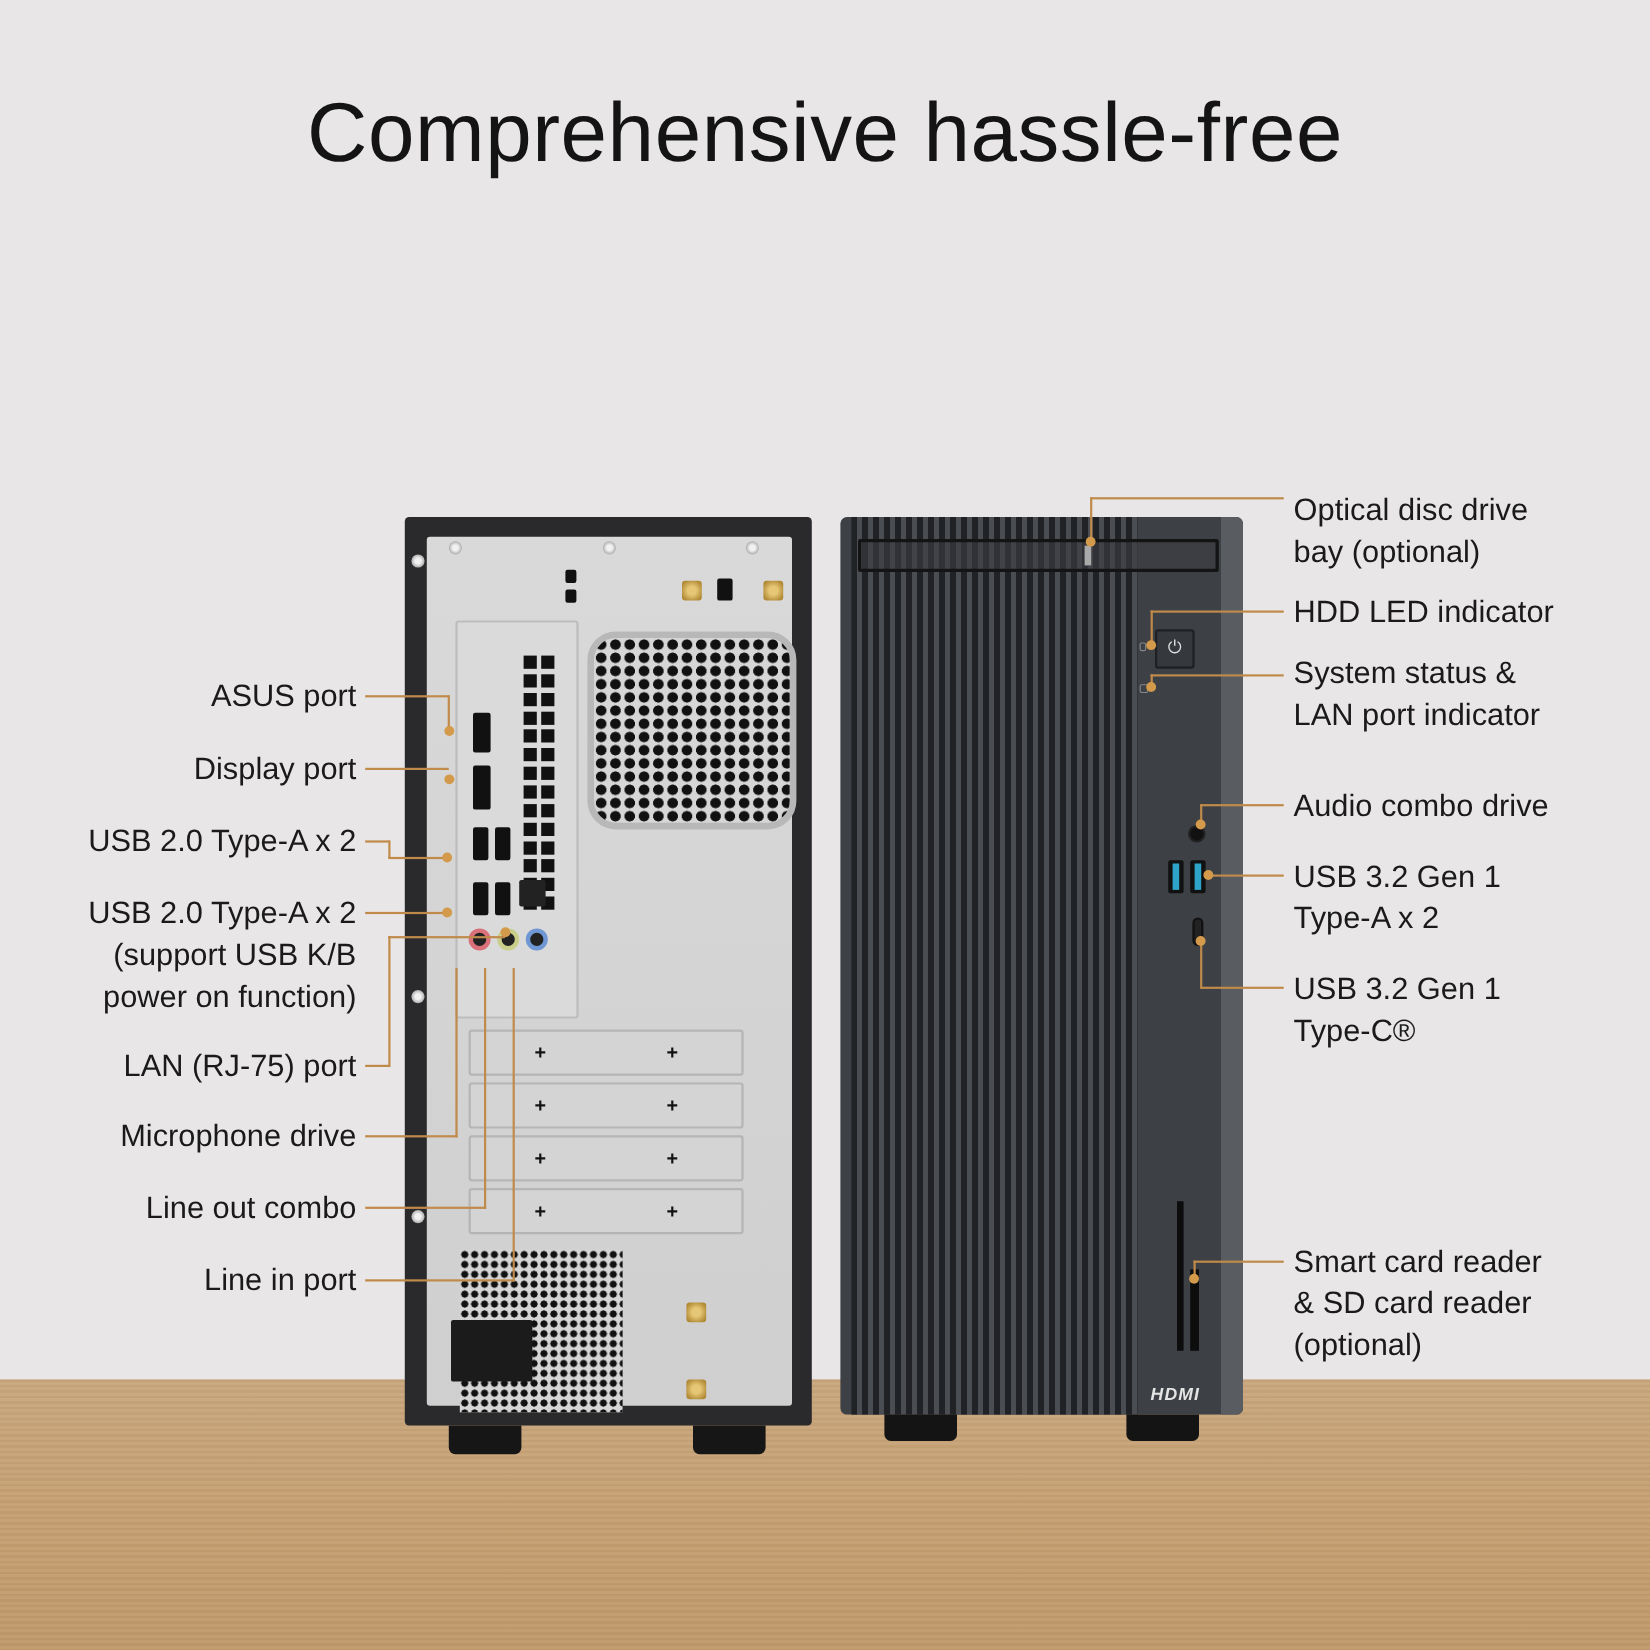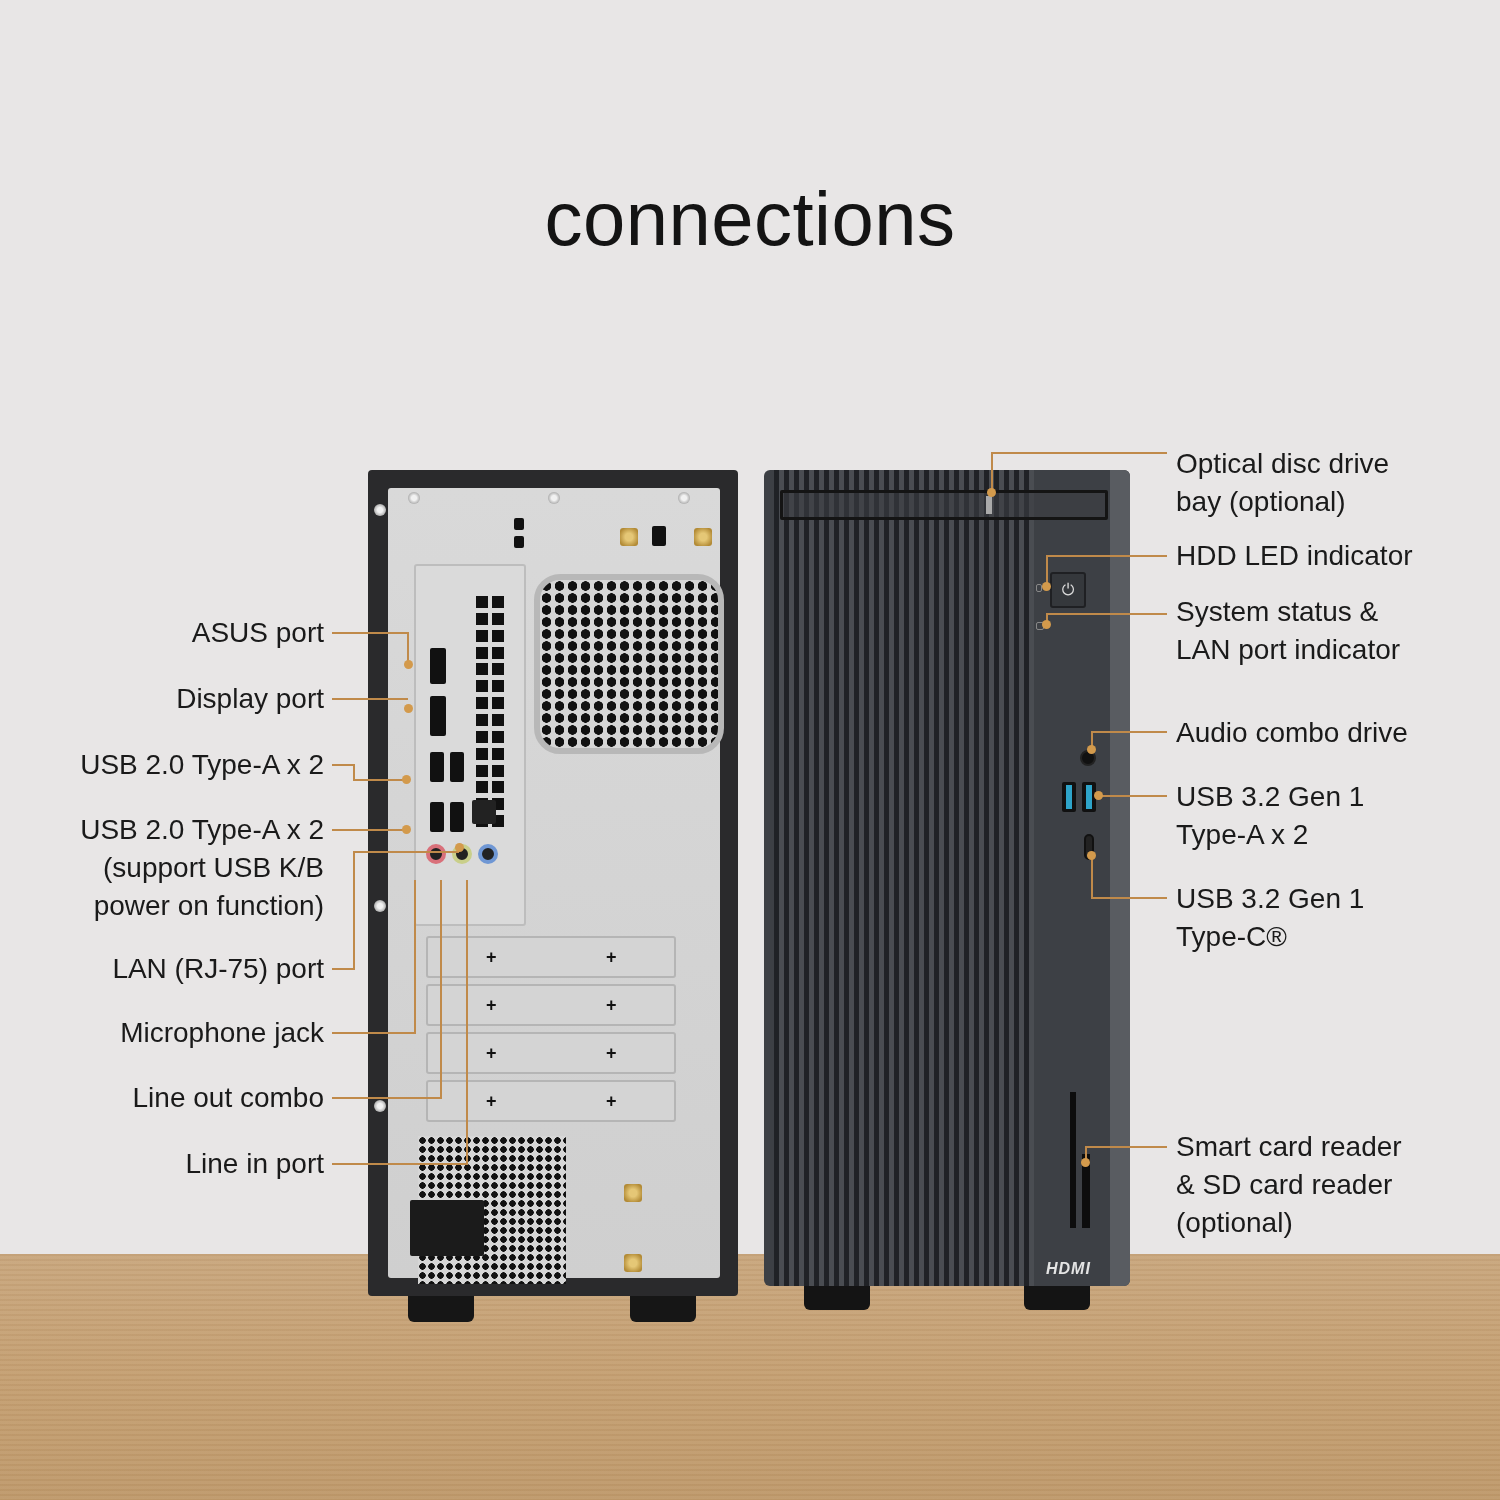--- a/index.html
+++ b/index.html
@@ -111,22 +111,21 @@
     font-style: italic; color: #e4e4e4; letter-spacing: 1px;
   }
   .ffoot { position: absolute; width: 66px; height: 24px; background: #141414; border-radius: 0 0 6px 6px; }
 </style>
 </head>
 <body>
 
 <div class="floor"></div>
 
 <h1 class="title">
-  <br>
-  <span>connections</span>
+  <span>Comprehensive hassle-free</span><br>
 </h1>
 
 <div class="rear">
   <div class="screw" style="left:6px;top:34px"></div>
   <div class="screw" style="left:6px;top:430px"></div>
   <div class="screw" style="left:6px;top:630px"></div>
   <div class="rear-plate">
     <div class="screw" style="left:20px;top:4px"></div>
     <div class="screw" style="left:160px;top:4px"></div>
     <div class="screw" style="left:290px;top:4px"></div>
@@ -232,21 +231,21 @@
 <div class="ffoot" style="left:804px;top:1286px"></div>
 <div class="ffoot" style="left:1024px;top:1286px"></div>
 
 <div class="label left" style="right:1176px;top:614px">ASUS port</div>
 <div class="label left" style="right:1176px;top:680px">Display port</div>
 <div class="label left" style="right:1176px;top:746px">USB 2.0 Type-A x 2</div>
 <div class="label left" style="right:1176px;top:811px">USB 2.0 Type-A x 2
 (support USB K/B
 power on function)</div>
 <div class="label left" style="right:1176px;top:950px">LAN (RJ-75) port</div>
-<div class="label left" style="right:1176px;top:1014px">Microphone jack</div>
+<div class="label left" style="right:1176px;top:1014px">Microphone drive</div>
 <div class="label left" style="right:1176px;top:1079px">Line out combo</div>
 <div class="label left" style="right:1176px;top:1145px">Line in port</div>
 
 <div class="lead" style="left:332px;top:632px;width:76px;height:2px"></div>
 <div class="lead" style="left:407px;top:632px;width:2px;height:30px"></div>
 <div class="dot" style="left:404px;top:660px"></div>
 <div class="lead" style="left:332px;top:698px;width:76px;height:2px"></div>
 <div class="dot" style="left:404px;top:704px"></div>
 <div class="lead" style="left:332px;top:764px;width:22px;height:2px"></div>
 <div class="lead" style="left:353px;top:764px;width:2px;height:16px"></div>

